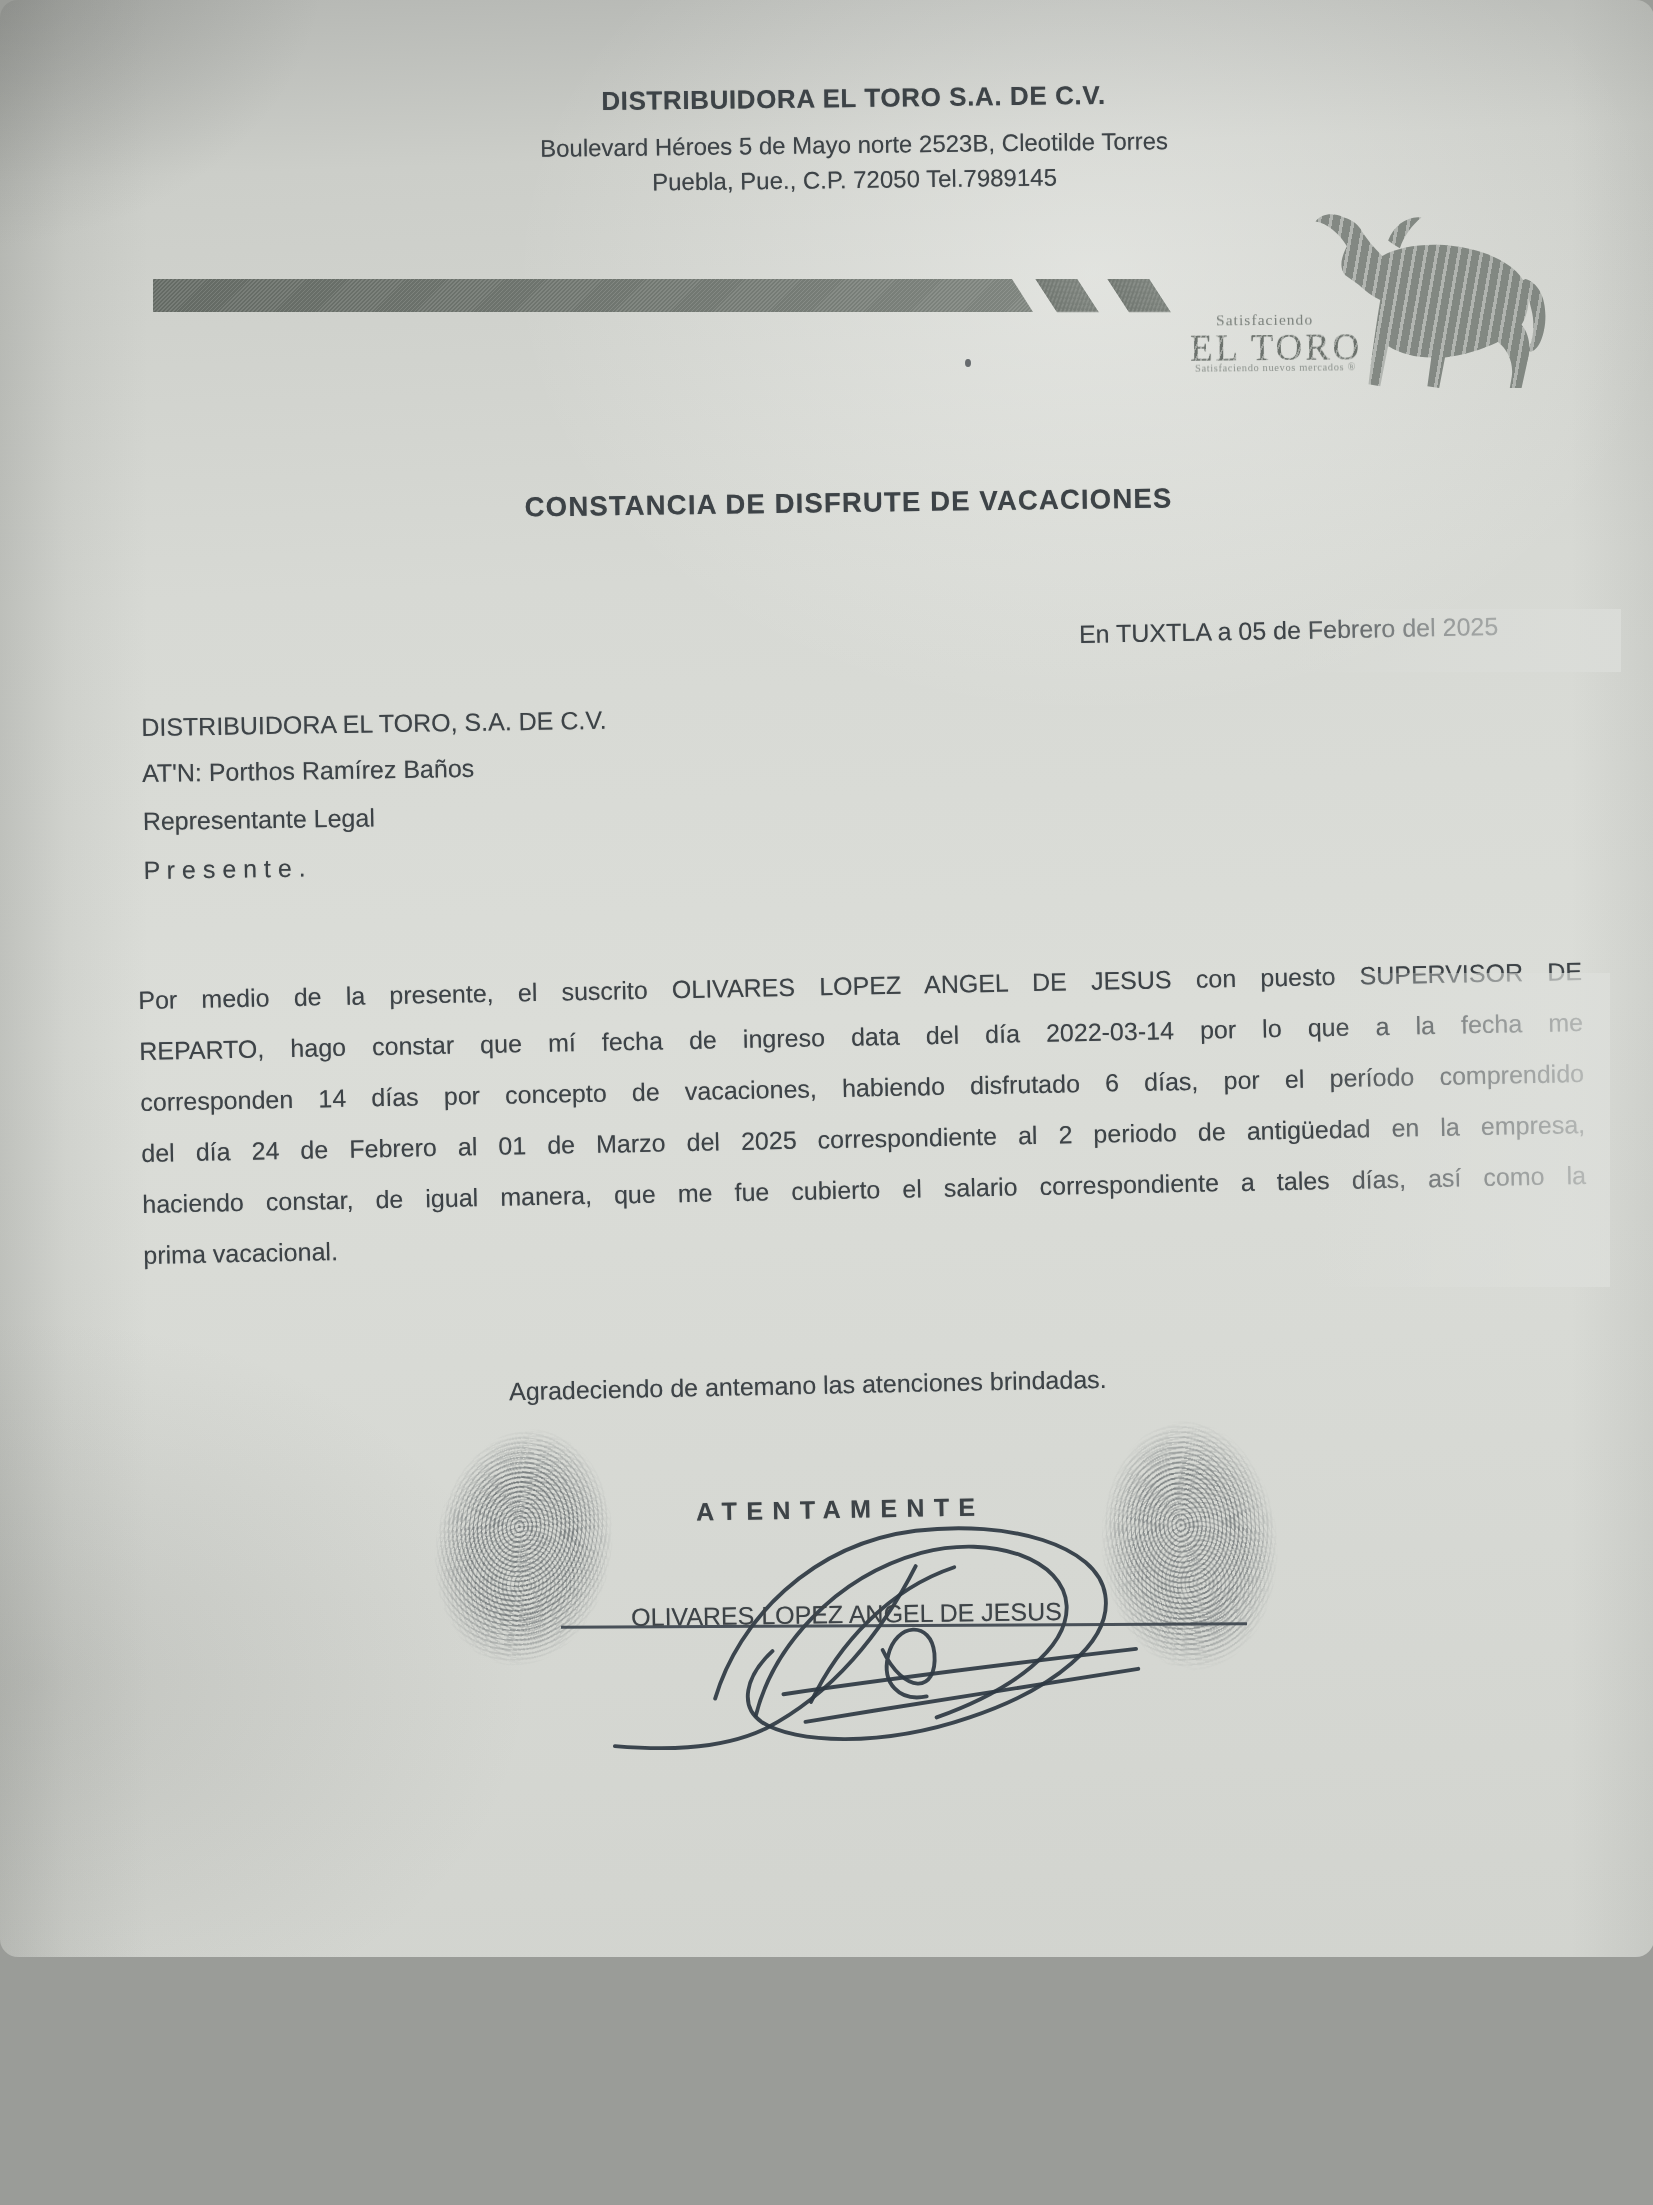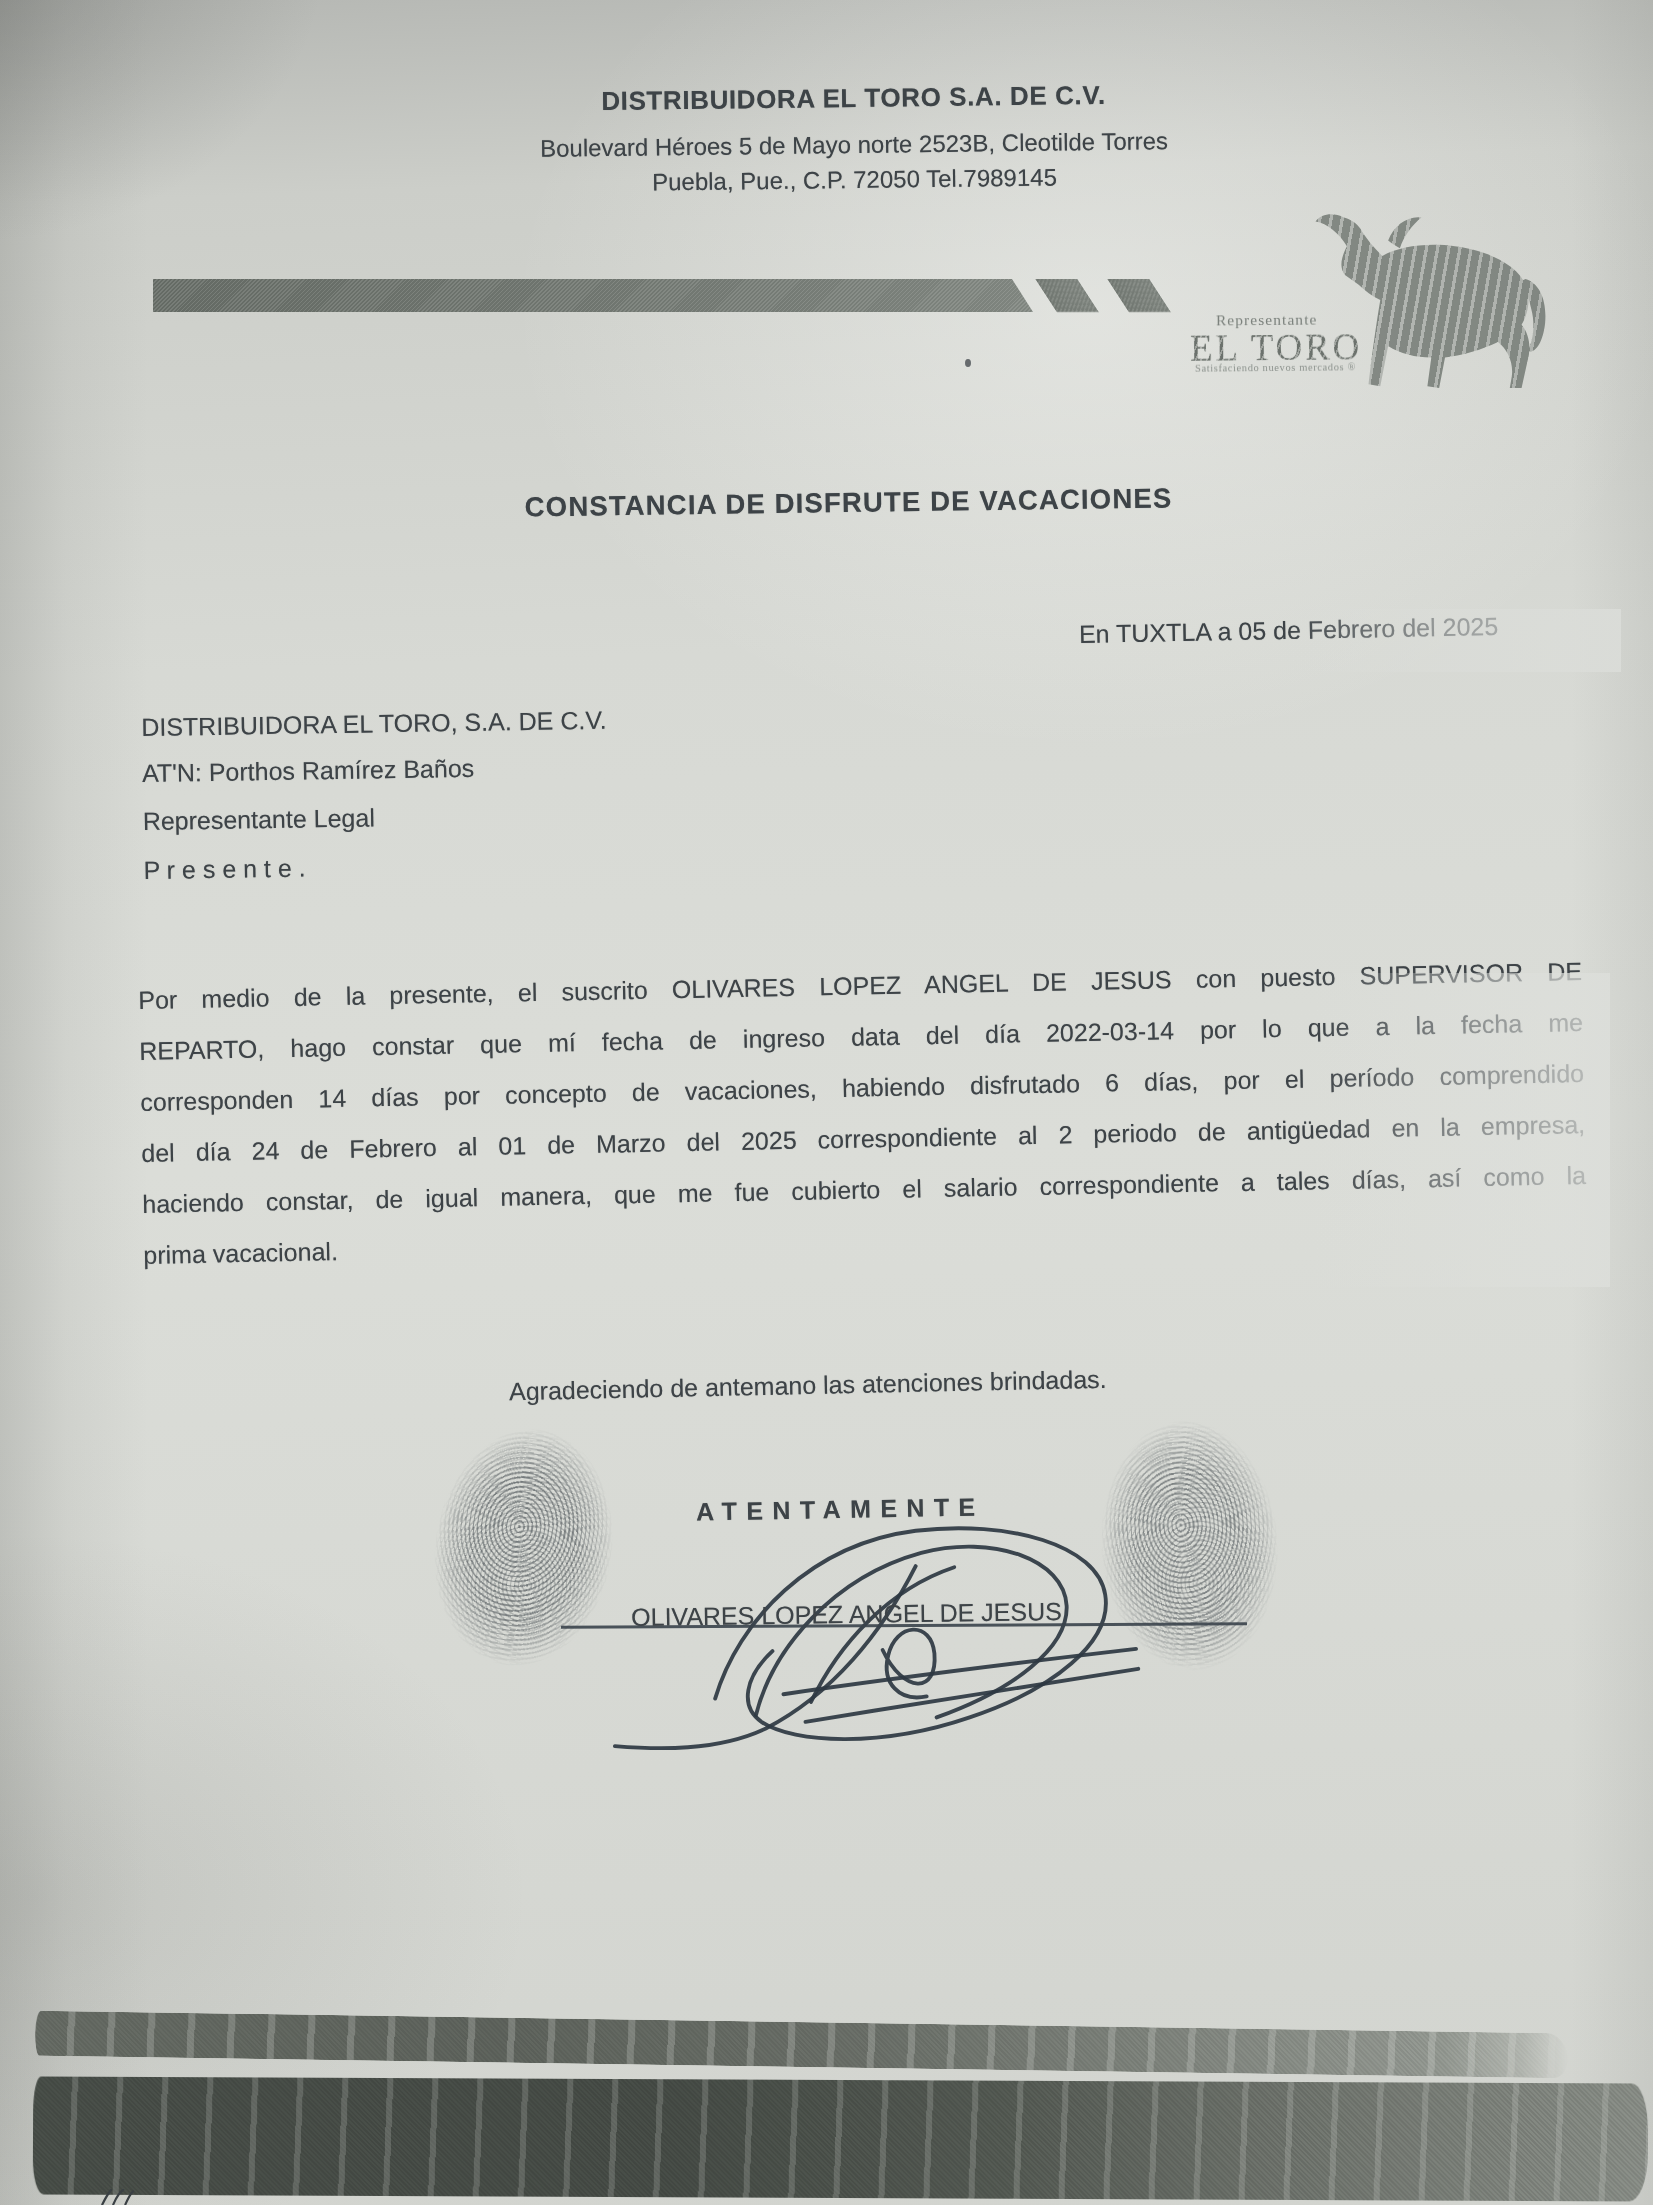--- a/index.html
+++ b/index.html
@@ -1,25 +1,26 @@
 <!DOCTYPE html>
 <html style="font-size:8.8px"><head>
 <meta charset="utf-8">
 <style>
   html,body{margin:0;padding:0;background:#9a9c98;}
   .page{
-    position:relative; width:1654px; height:2205px; overflow:hidden;
+    position:relative; width:1654px; height:1957px; overflow:hidden;
     font-family:"Liberation Sans", sans-serif; color:#3d4347;
     background:
       radial-gradient(551px 441px at -2% -2%, rgba(86,88,85,0.34), rgba(86,88,85,0) 65%),
       linear-gradient(90deg, rgba(96,98,94,0.22) 0%, rgba(96,98,94,0.08) 4%, rgba(96,98,94,0) 9%),
       linear-gradient(270deg, rgba(96,98,94,0.10) 0%, rgba(96,98,94,0) 5%),
       radial-gradient(937px 717px at 66% 14%, rgba(248,249,246,0.45), rgba(248,249,246,0) 62%),
       radial-gradient(827px 606px at 2% 86%, rgba(96,98,94,0.16), rgba(96,98,94,0) 60%),
       linear-gradient(178deg, #b6b8b4 0%, #cccec9 9%, #d7d9d4 30%, #dbddd8 52%, #d7d9d4 74%, #d2d4cf 100%);
+    border-radius: 18px;
   }
   .abs{position:absolute;}
   .ink{ text-shadow:0 0 0.8px rgba(61,67,71,0.45); }
 
   
   .letterhead{ left:413px; top:83px; width:882px; text-align:center; transform:rotate(-0.7deg); }
   .lh-company{ font-size:26px; font-weight:bold; letter-spacing:0.6px; }
   .lh-addr1{ margin-top:16.5px; font-size:24px; }
   .lh-addr2{ margin-top:7.2px; font-size:24px; }
 
@@ -134,21 +135,21 @@
     <div class="lh-company ink">DISTRIBUIDORA EL TORO S.A. DE C.V.</div>
     <div class="lh-addr1 ink">Boulevard Héroes 5 de Mayo norte 2523B, Cleotilde Torres</div>
     <div class="lh-addr2 ink">Puebla, Pue., C.P. 72050 Tel.7989145</div>
   </div>
 
   <div class="abs bar-main"></div>
   <div class="abs bar-stripe stripe-1"></div>
   <div class="abs bar-stripe stripe-2"></div>
   <div class="abs ink-dot"></div>
 
-  <div class="abs logo-distribuidora logo">Representante</div>
+  <div class="abs logo-distribuidora logo">Satisfaciendo</div>
   <div class="abs logo-brand logo">EL TORO</div>
   <div class="abs logo-tagline logo">Satisfaciendo nuevos mercados ®</div>
   <svg class="abs bull" viewBox="0 0 320 190" preserveAspectRatio="none">
     <g fill="#6b726c">
       <path d="M55,10 C44,4 32,6 26,14 C38,16 50,26 58,40 C52,52 50,62 56,70 L70,80 C76,86 84,92 92,96 C88,120 84,150 80,184 L92,186 L100,144 C112,152 128,156 144,156 L140,186 L152,188 L158,156 C176,154 196,148 212,140 C222,148 228,162 226,176 L224,188 L236,188 L242,160 C246,146 244,132 236,122 C244,108 246,90 238,76 C228,58 200,44 168,40 C140,36 112,40 94,50 C86,42 76,30 72,22 C68,16 62,12 55,10 Z"></path>
       <path d="M100,34 C106,18 120,8 134,10 C124,18 116,30 112,42 C108,40 104,37 100,34 Z"></path>
       <path d="M240,74 C254,78 262,96 260,120 C258,140 250,152 242,150 C248,138 250,122 246,106 C243,92 240,82 232,78 Z"></path>
     </g>
   </svg>
 

